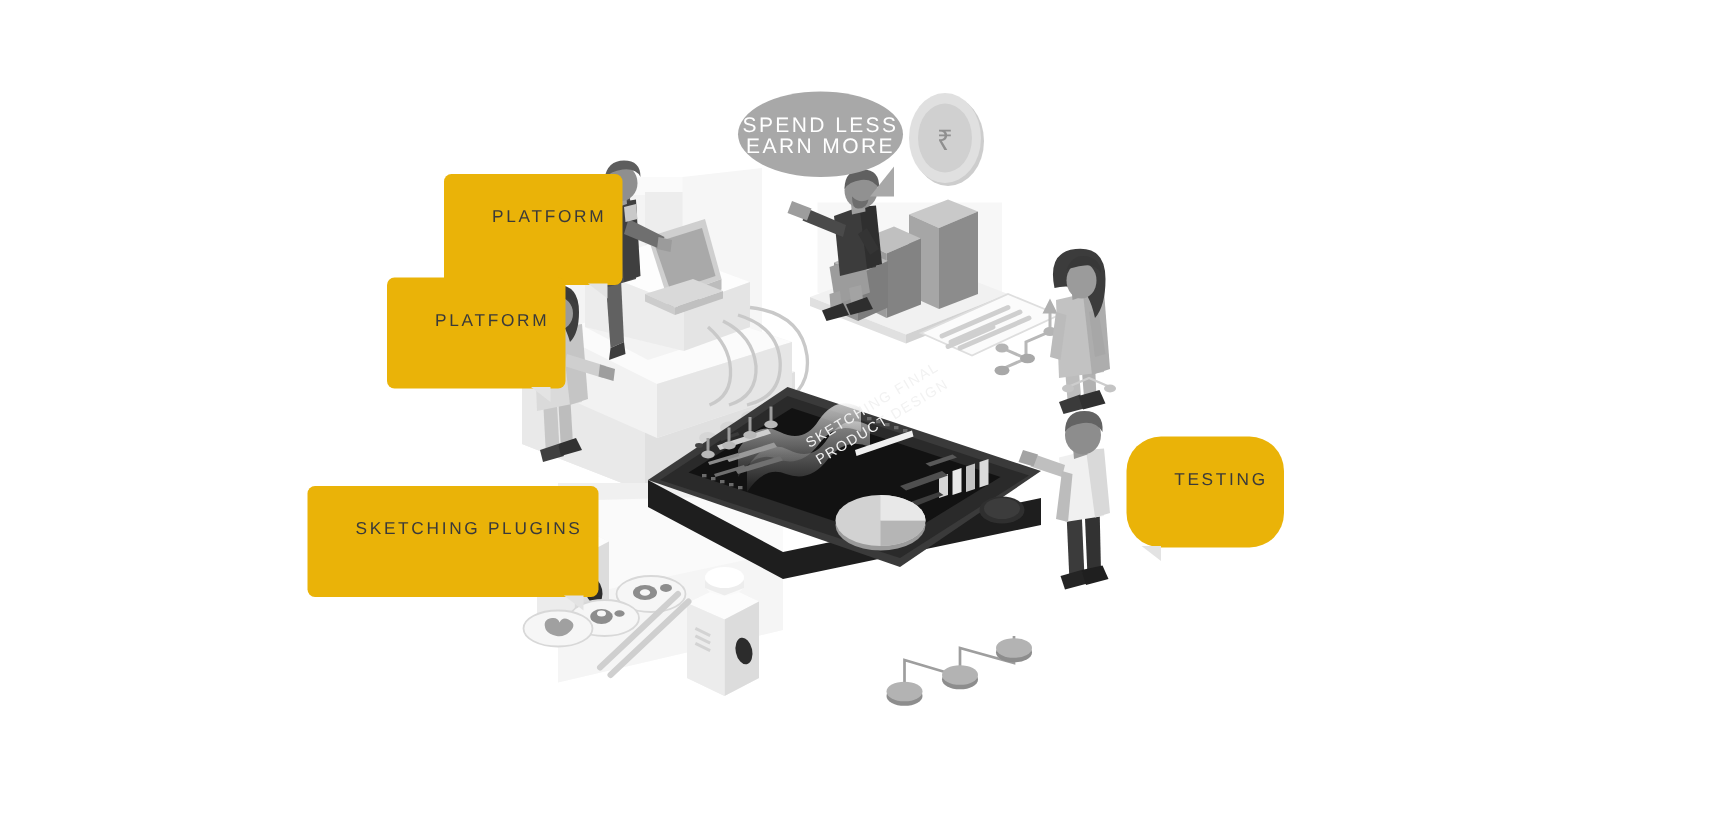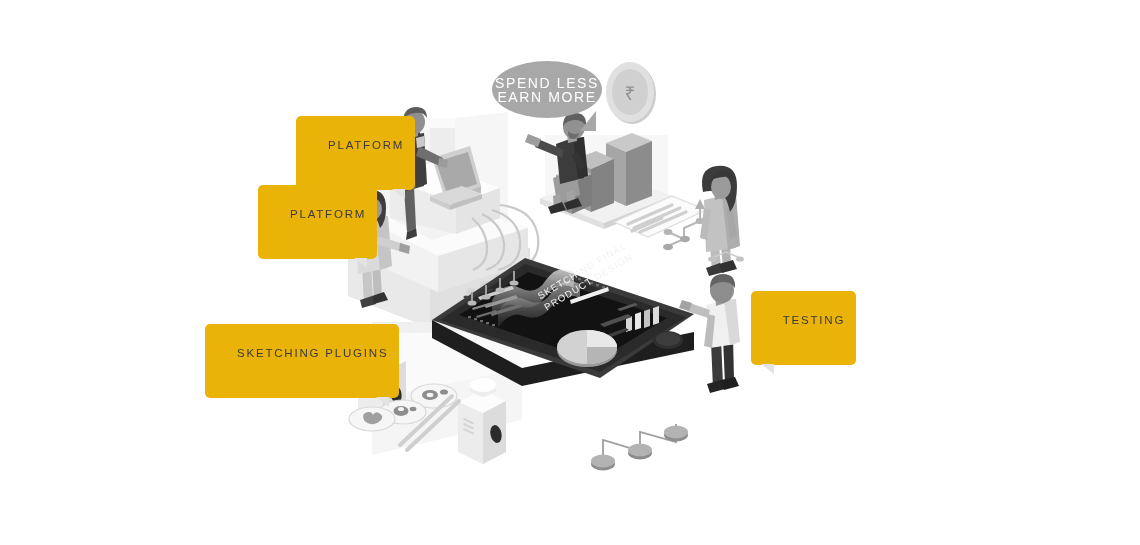--- a/index.html
+++ b/index.html
@@ -41,21 +41,21 @@
     left:10px;bottom:-9px;
     border-width:0 0 10px 13px;
     border-color:transparent transparent #e3e3e3 transparent;
     transform:scaleY(-1);
   }
 
   #lbl-platform{left:296px;top:116px;}
   #lbl-planning{left:258px;top:185px;}
   #lbl-integrate{left:205px;top:324px;}
   #lbl-optimum{left:741px;top:173px;}
-  #lbl-testing{left:751px;top:291px;}
+  #lbl-testing{left:751px;top:291px;border-radius:23px;}
 
   
   #bubble-spend{
     position:absolute;
     left:492px;top:61px;
     width:110px;height:57px;
     background:#a8a8a8;
     border-radius:50%;
     color:#ffffff;
     font-size:14px;

